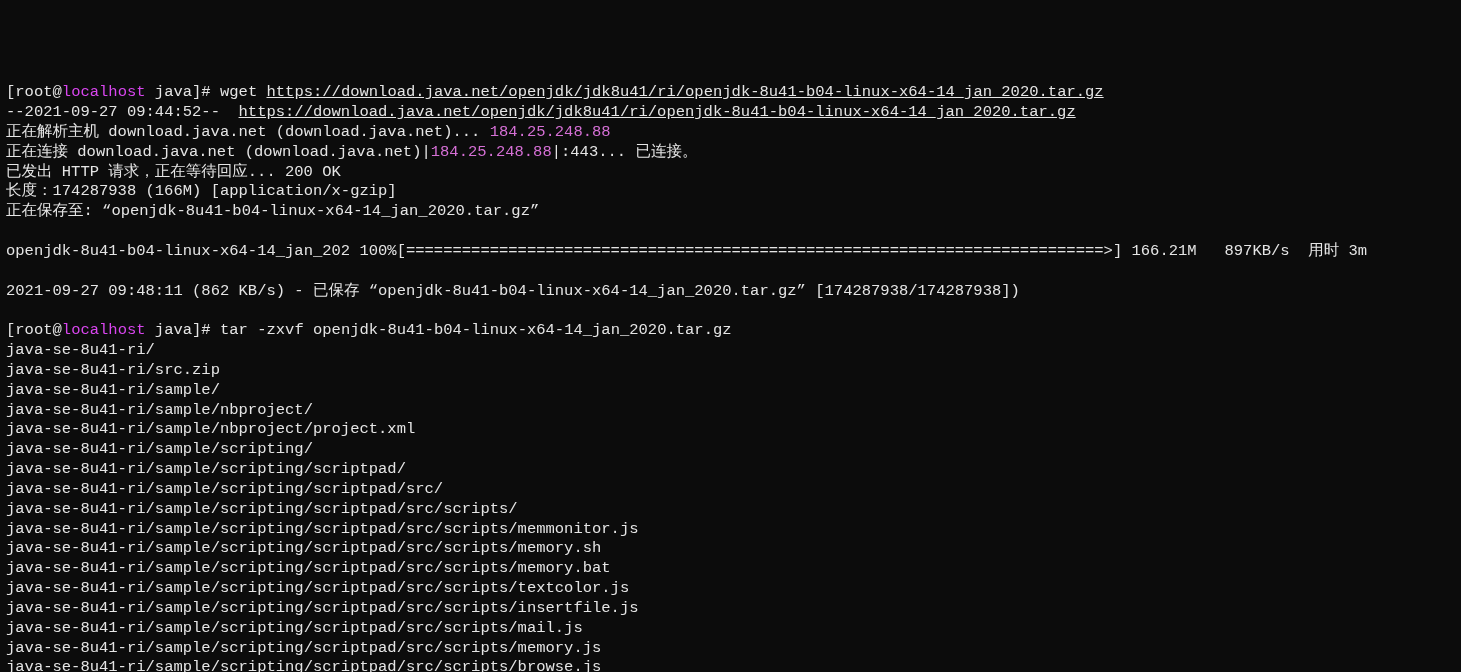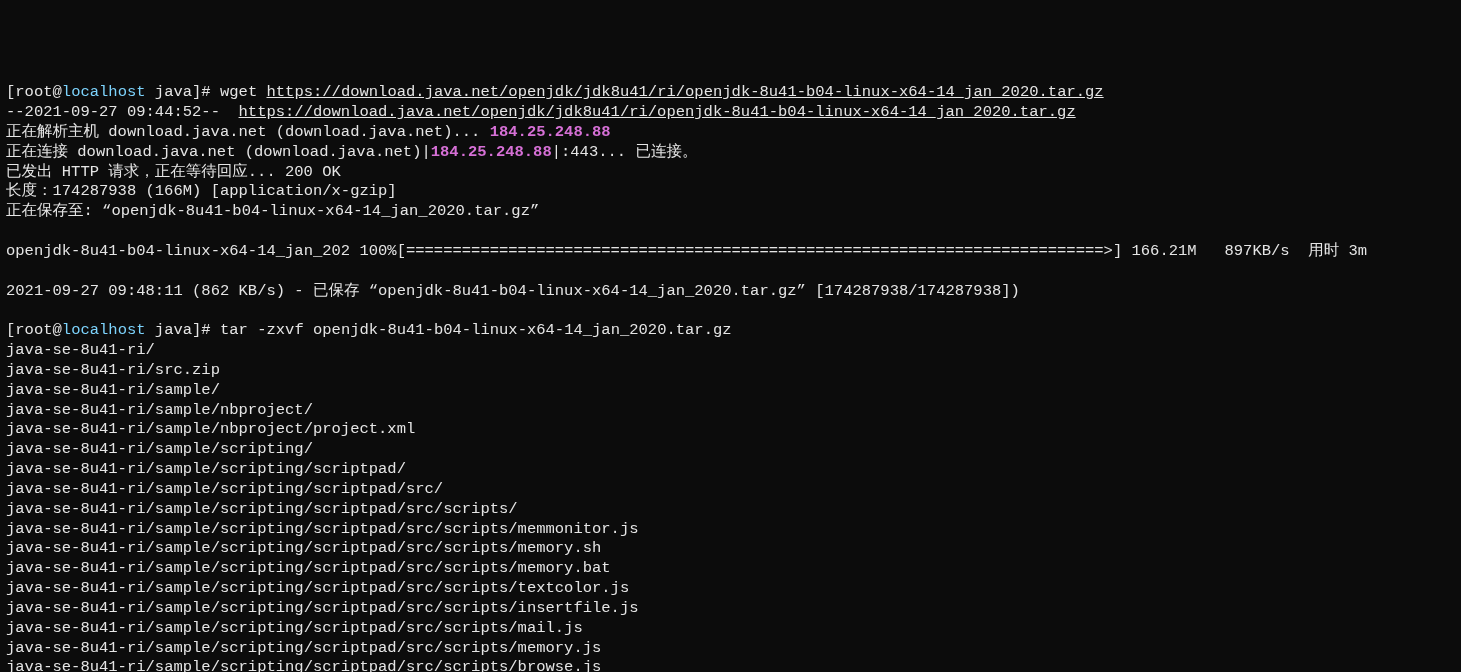--- a/index.html
+++ b/index.html
@@ -16,22 +16,22 @@
       padding: 4px 6px;
       width: 1461px;
       height: 672px;
       overflow: hidden;
       white-space: pre;
     }
     .line {
       display: block;
     }
     .white { color: #e5e5e5; }
-    .magenta { color: #7dd3fc; }
-    .ip { color: #d670d6; font-weight: bold; }
+    .magenta { color: #d946ef; }
+    .ip { color: #d670d6; }
     .link {
       color: #e5e5e5;
       text-decoration: underline;
       margin-top: 27px;
     }
   </style>
 </head>
 <body>
 
 

